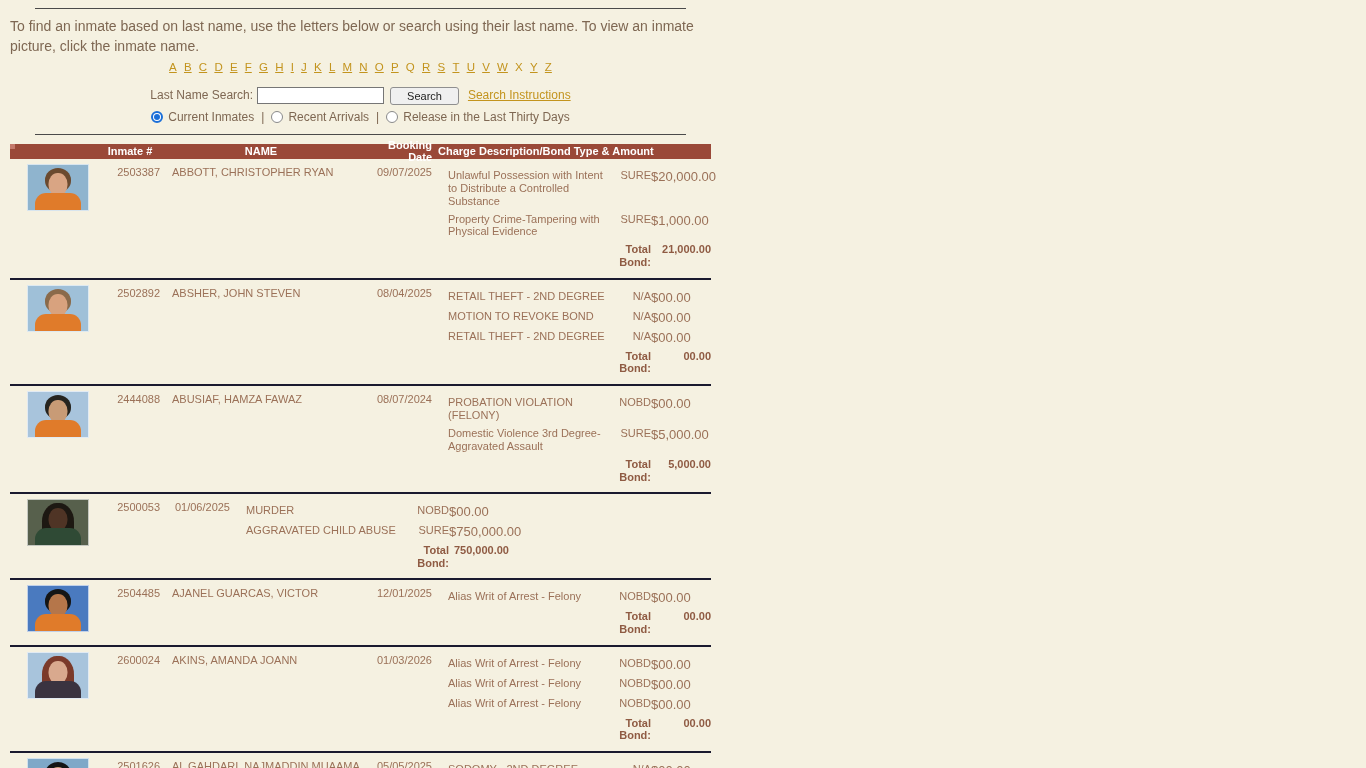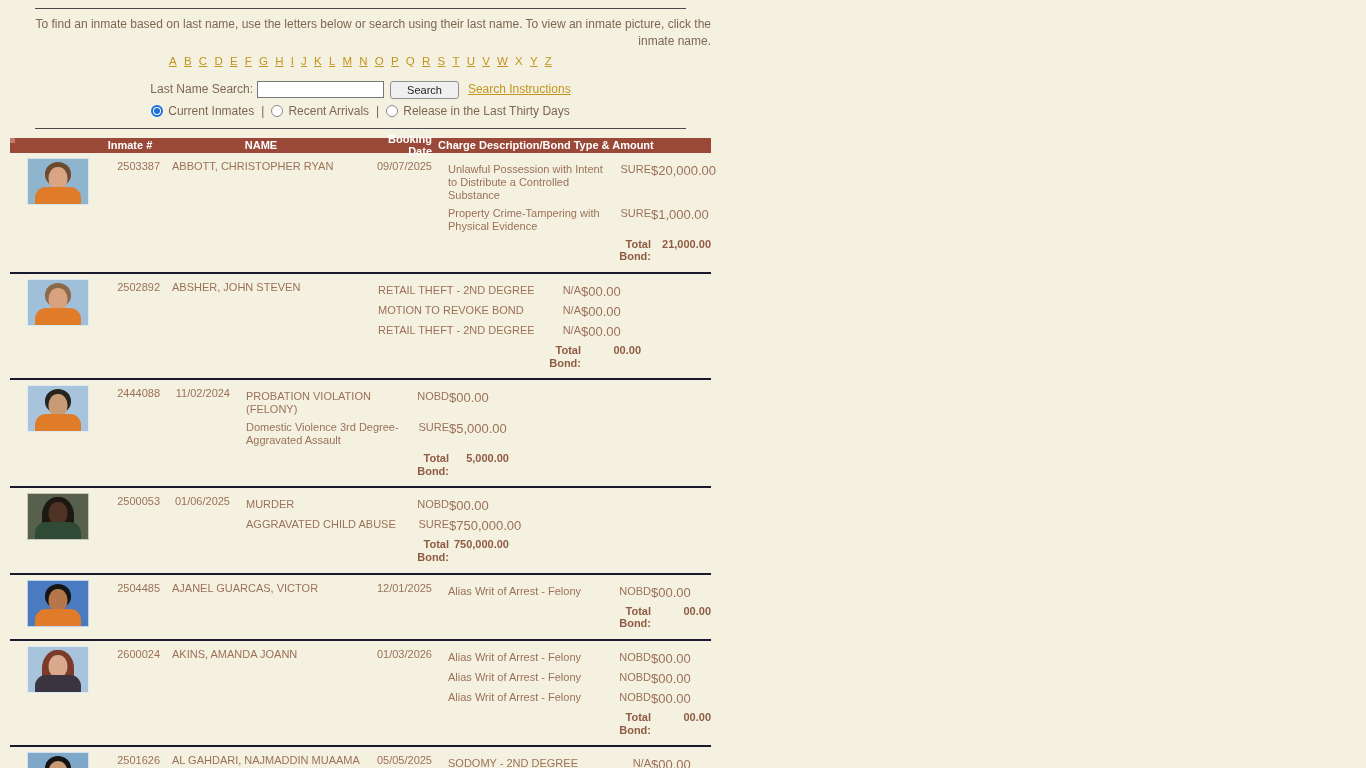--- a/index.html
+++ b/index.html
@@ -7,21 +7,21 @@
   body {
     width:1366px; height:768px; overflow:hidden;
     background:#F5F1E1;
     font-family:"Liberation Sans", sans-serif;
   }
   .container { width:701px; margin-left:10px; }
   hr.rule { border:none; border-top:1px solid #4a4a4a; margin:0 25px; }
   hr.rule.top { margin-top:8px; }
 
   .instructions {
-    text-align:right; color:#7E6752; font-size:12px;
+    text-align:left; color:#7E6752; font-size:14px;
     line-height:1.45; padding:7px 0 2px 0;
   }
   .alphabet { text-align:center; font-size:11.5px; padding:2px 0 6px 0; }
   .alpha { margin:0 2px; color:#C3941E; }
   a.alpha-link { color:#C3941E; text-decoration:underline; cursor:pointer; }
   span.alpha-plain { color:#C3941E; text-decoration:none; }
 
   .search-row { text-align:center; margin-top:8px; color:#7E6752; font-size:12px; }
   .search-label { margin-right:4px; }
   .search-input {
@@ -154,20 +154,21 @@
         <div class="row">
           <div class="c-photo">
             <div class="photo" style="background: rgb(159, 192, 216);">
               <div class="ph-hair" style="background: rgb(138, 106, 74);"></div>
               <div class="ph-face" style="background: rgb(216, 162, 126);"></div>
               <div class="ph-torso" style="background: rgb(224, 123, 42);"></div>
             </div>
           </div>
           <div class="c-inmate">2502892</div>
           <div class="c-name">ABSHER, JOHN STEVEN</div>
+          <div class="c-date">08/04/2025</div>
           <div class="c-charges">
             <div class="charge">
               <div class="ch-desc">RETAIL THEFT - 2ND DEGREE</div>
               <div class="ch-type">N/A</div>
               <div class="ch-amt">$00.00</div>
             </div>
             <div class="charge">
               <div class="ch-desc">MOTION TO REVOKE BOND</div>
               <div class="ch-type">N/A</div>
               <div class="ch-amt">$00.00</div>
@@ -186,21 +187,22 @@
         </div>
         <div class="row">
           <div class="c-photo">
             <div class="photo" style="background: rgb(168, 196, 220);">
               <div class="ph-hair" style="background: rgb(38, 36, 31);"></div>
               <div class="ph-face" style="background: rgb(200, 155, 118);"></div>
               <div class="ph-torso" style="background: rgb(224, 123, 42);"></div>
             </div>
           </div>
           <div class="c-inmate">2444088</div>
-          <div class="c-date">11/02/2024</div>
+          <div class="c-name">ABUSIAF, HAMZA FAWAZ</div>
+          <div class="c-date">08/07/2024</div>
           <div class="c-charges">
             <div class="charge">
               <div class="ch-desc">PROBATION VIOLATION (FELONY)</div>
               <div class="ch-type">NOBD</div>
               <div class="ch-amt">$00.00</div>
             </div>
             <div class="charge">
               <div class="ch-desc">Domestic Violence 3rd Degree-Aggravated Assault</div>
               <div class="ch-type">SURE</div>
               <div class="ch-amt">$5,000.00</div>

